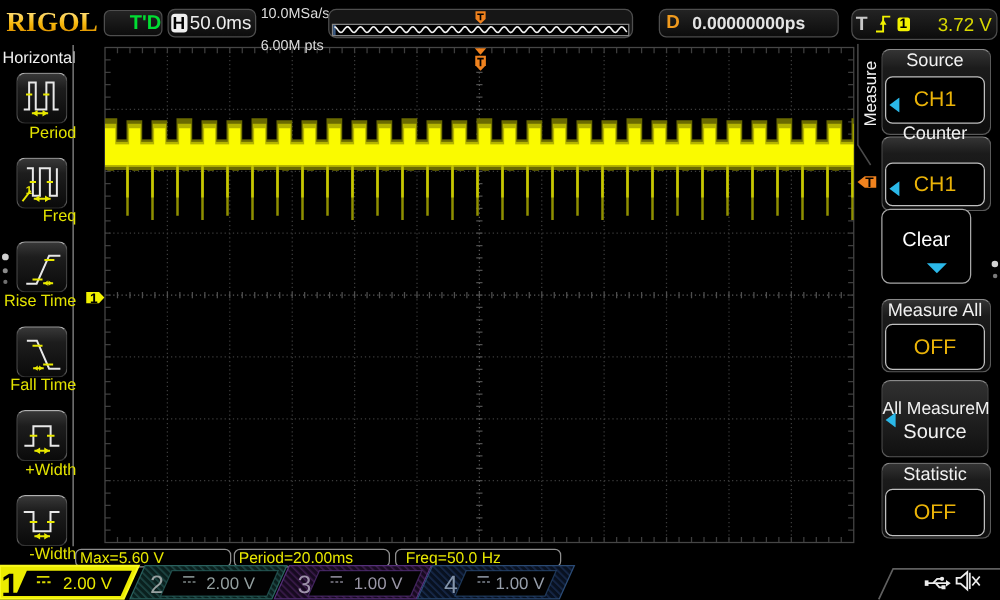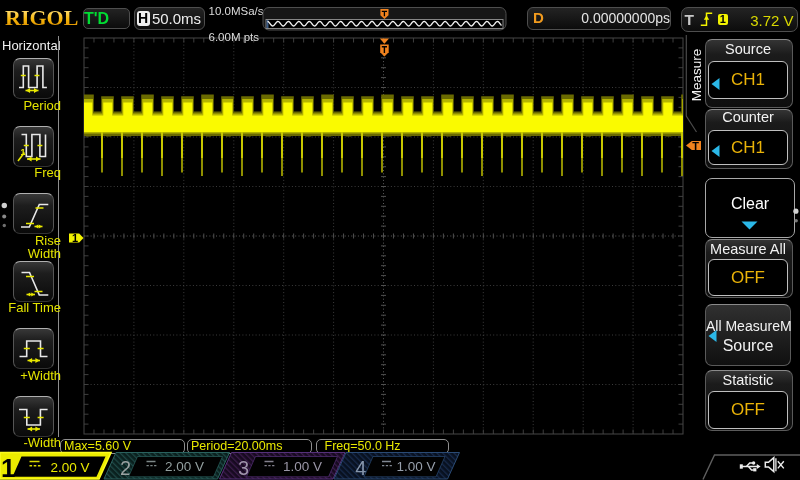--- a/index.html
+++ b/index.html
@@ -39,58 +39,58 @@
         <path d="M379.8 38.6 h9.2 l-4.6 5.2 z"></path>
         <path d="M380.2 44.6 h8.5 v7.6 l-4.25 4.4 l-4.25 -4.4 z"></path>
       </g>
       <path d="M381.8 46.8 h5.2 M384.4 46.8 V53" stroke="#000" stroke-width="1.4" fill="none"></path>
       <path d="M69 233.5 h10.2 l4.3 4.5 l-4.3 4.5 H69 z" fill="#f2f200"></path>
       <text x="75" y="242" font-size="11" font-weight="bold" fill="#000" text-anchor="middle">1</text>
       <path d="M701 141 h-9.2 l-5.8 4.5 l5.8 4.6 h9.2 z" fill="#f0821e"></path>
       <text x="695.5" y="149.5" font-size="11" font-weight="bold" fill="#000" text-anchor="middle">T</text>
     </svg>
 <div class="abs" style="left:5px;top:6px;width:76px;height:24px;font-family:'Liberation Serif',serif;font-weight:bold;font-size:22px;letter-spacing:0px;line-height:24px;background:linear-gradient(#ffdf7a 15%,#f7b70a 55%,#d98c00 90%);-webkit-background-clip:text;background-clip:text;color:transparent;">RIGOL</div>
-    <div class="box" style="left:83px;top:7.5px;width:45px;height:19.5px;border-radius:5px;text-align:left;line-height:19.5px;color:#0d3;font-size:16px;font-weight:bold;">T'D</div>
+    <div class="box" style="left:83px;top:7.5px;width:45px;height:19.5px;border-radius:5px;text-align:right;line-height:19.5px;color:#0d3;font-size:16px;font-weight:bold;">T'D</div>
     <div class="box" style="left:133.5px;top:7px;width:69.5px;height:21px;">
       <div class="abs" style="left:2px;top:2.6px;width:13px;height:15.5px;background:#efefef;border-radius:3px;color:#000;font-weight:bold;font-size:14px;text-align:center;line-height:15.5px;">H</div>
       <div class="abs" style="left:17px;top:0;width:50px;height:21px;color:#ededed;font-size:15px;text-align:center;line-height:21px;">50.0ms</div>
     </div>
     <div class="abs" style="left:208.5px;top:2.2px;width:70px;color:#dcdcdc;font-size:11.5px;line-height:10.3px;">
       <div style="height:10.4px;margin-top:4px;">10.0MSa/s</div>
       <div style="height:10px;margin-top:15px;">6.00M pts</div>
     </div>
     <svg class="abs" style="left:0;top:0" width="800" height="36" viewBox="0 0 800 36">
       <rect x="263" y="7.5" width="243" height="22.5" rx="6" fill="#161616" stroke="#4e4e4e"></rect>
       <rect x="266" y="19.5" width="237" height="9" fill="#000" stroke="#858585" stroke-width="1"></rect>
       <rect x="266.5" y="20" width="2" height="8" fill="#3c5c86"></rect>
       <polyline points="267.5,21.40 268.5,21.80 269.5,22.87 270.5,24.23 271.5,25.40 272.5,25.98 273.5,25.75 274.5,24.81 275.5,23.48 276.5,22.22 277.5,21.48 278.5,21.52 279.5,22.33 280.5,23.61 281.5,24.93 282.5,25.81 283.5,25.96 284.5,25.31 285.5,24.10 286.5,22.74 287.5,21.73 288.5,21.40 289.5,21.88 290.5,23.00 291.5,24.36 292.5,25.49 293.5,25.99 294.5,25.69 295.5,24.69 296.5,23.34 297.5,22.12 298.5,21.45 299.5,21.57 300.5,22.44 301.5,23.75 302.5,25.04 303.5,25.86 304.5,25.93 305.5,25.21 306.5,23.96 307.5,22.62 308.5,21.66 309.5,21.42 310.5,21.97 311.5,23.14 312.5,24.50 313.5,25.58 314.5,26.00 315.5,25.62 316.5,24.56 317.5,23.20 318.5,22.02 319.5,21.43 320.5,21.63 321.5,22.56 322.5,23.89 323.5,25.15 324.5,25.91 325.5,25.89 326.5,25.10 327.5,23.82 328.5,22.50 329.5,21.60 330.5,21.44 331.5,22.07 332.5,23.27 333.5,24.62 334.5,25.65 335.5,26.00 336.5,25.54 337.5,24.43 338.5,23.07 339.5,21.93 340.5,21.41 341.5,21.69 342.5,22.68 343.5,24.03 344.5,25.26 345.5,25.94 346.5,25.84 347.5,24.99 348.5,23.68 349.5,22.38 350.5,21.55 351.5,21.47 352.5,22.17 353.5,23.41 354.5,24.75 355.5,25.72 356.5,25.99 357.5,25.45 358.5,24.30 359.5,22.94 360.5,21.84 361.5,21.40 362.5,21.77 363.5,22.81 364.5,24.16 365.5,25.36 366.5,25.97 367.5,25.78 368.5,24.87 369.5,23.54 370.5,22.27 371.5,21.50 372.5,21.50 373.5,22.27 374.5,23.54 375.5,24.87 376.5,25.78 377.5,25.97 378.5,25.36 379.5,24.16 380.5,22.81 381.5,21.77 382.5,21.40 383.5,21.84 384.5,22.94 385.5,24.30 386.5,25.45 387.5,25.99 388.5,25.72 389.5,24.75 390.5,23.41 391.5,22.17 392.5,21.47 393.5,21.55 394.5,22.38 395.5,23.68 396.5,24.99 397.5,25.84 398.5,25.94 399.5,25.26 400.5,24.03 401.5,22.68 402.5,21.69 403.5,21.41 404.5,21.93 405.5,23.07 406.5,24.43 407.5,25.54 408.5,26.00 409.5,25.65 410.5,24.62 411.5,23.27 412.5,22.07 413.5,21.44 414.5,21.60 415.5,22.50 416.5,23.82 417.5,25.10 418.5,25.89 419.5,25.91 420.5,25.15 421.5,23.89 422.5,22.56 423.5,21.63 424.5,21.43 425.5,22.02 426.5,23.20 427.5,24.56 428.5,25.62 429.5,26.00 430.5,25.58 431.5,24.50 432.5,23.14 433.5,21.97 434.5,21.42 435.5,21.66 436.5,22.62 437.5,23.96 438.5,25.21 439.5,25.93 440.5,25.86 441.5,25.04 442.5,23.75 443.5,22.44 444.5,21.57 445.5,21.45 446.5,22.12 447.5,23.34 448.5,24.69 449.5,25.69 450.5,25.99 451.5,25.49 452.5,24.36 453.5,23.00 454.5,21.88 455.5,21.40 456.5,21.73 457.5,22.74 458.5,24.10 459.5,25.31 460.5,25.96 461.5,25.81 462.5,24.93 463.5,23.61 464.5,22.33 465.5,21.52 466.5,21.48 467.5,22.22 468.5,23.48 469.5,24.81 470.5,25.75 471.5,25.98 472.5,25.40 473.5,24.23 474.5,22.87 475.5,21.80 476.5,21.40 477.5,21.80 478.5,22.87 479.5,24.23 480.5,25.40 481.5,25.98 482.5,25.75 483.5,24.81 484.5,23.48 485.5,22.22 486.5,21.48 487.5,21.52 488.5,22.33 489.5,23.61 490.5,24.93 491.5,25.81 492.5,25.96 493.5,25.31 494.5,24.10 495.5,22.74 496.5,21.73 497.5,21.40 498.5,21.88 499.5,23.00 500.5,24.36 501.5,25.49" fill="none" stroke="#f2f2f2" stroke-width="1.3"></polyline>
       <path d="M380.4 9 h8.1 v6.2 l-4.05 3.8 l-4.05-3.8 z" fill="#f0821e"></path>
       <path d="M381.8 11.4 h5.2 M384.4 11.4 V16.2" stroke="#000" stroke-width="1.3" fill="none"></path>
     </svg>
     <div class="box" style="left:527px;top:7px;width:142px;height:20.5px;">
       <div class="abs" style="left:5px;top:0;color:#f09a1e;font-weight:bold;font-size:15px;line-height:20.5px;">D</div>
-      <div class="abs" style="left:0;top:0;width:100%;text-align:right;color:#e4e4e4;font-size:14px;line-height:21px;">0.00000000ps</div>
+      <div class="abs" style="left:0;top:0;width:100%;text-align:center;color:#e4e4e4;font-size:14px;line-height:21px;font-weight:bold;">0.00000000ps</div>
     </div>
     <div class="box" style="left:680.5px;top:7px;width:115px;height:22.5px;border-radius:7px;">
       <div class="abs" style="left:3px;top:3px;color:#c8c8c8;font-weight:bold;font-size:15.5px;">T</div>
       <svg class="abs" style="left:18px;top:4px" width="16" height="15" viewBox="0 0 16 15">
         <path d="M0.8 13.2 h5.7 V1.3 h5.7 M6.5 11 V7.5" stroke="#f2f200" stroke-width="1.5" fill="none"></path>
         <path d="M6.5 3.2 l-2.7 4.6 h5.4 z" fill="#f2f200"></path>
       </svg>
       <div class="abs" style="left:36px;top:5.5px;width:10.5px;height:11.5px;background:#f2f200;border-radius:2px;color:#000;font-weight:bold;font-size:11px;text-align:center;line-height:11.5px;">1</div>
       <div class="abs" style="left:56px;top:4px;width:56px;text-align:right;color:#d9d900;font-size:15px;">3.72&nbsp;V</div>
     </div>
 <div class="abs" style="left:2px;top:38px;width:56px;text-align:center;color:#f0f0f0;font-size:13px;">Horizontal</div>
     <div class="abs" style="left:58px;top:36px;width:1px;height:401px;background:#8e8e8e;"></div>
     <div class="abs" style="left:12.5px;top:58.0px;width:39px;height:39px;border-radius:7px;background:linear-gradient(#383838 0%,#1d1d1d 30%,#0a0a0a 100%);border-top:1px solid #b0b0b0;border-left:1px solid #555;border-right:1px solid #555;border-bottom:1px solid #333;"></div>
     <div class="ylab" style="left:0;top:98.5px;">Period</div>
     <div class="abs" style="left:12.5px;top:125.5px;width:39px;height:39px;border-radius:7px;background:linear-gradient(#383838 0%,#1d1d1d 30%,#0a0a0a 100%);border-top:1px solid #b0b0b0;border-left:1px solid #555;border-right:1px solid #555;border-bottom:1px solid #333;"></div>
     <div class="ylab" style="left:0;top:166.0px;">Freq</div>
     <div class="abs" style="left:12.5px;top:193.0px;width:39px;height:39px;border-radius:7px;background:linear-gradient(#383838 0%,#1d1d1d 30%,#0a0a0a 100%);border-top:1px solid #b0b0b0;border-left:1px solid #555;border-right:1px solid #555;border-bottom:1px solid #333;"></div>
-    <div class="ylab" style="left:0;top:233.5px;">Rise Width</div>
+    <div class="ylab" style="left:0;top:233.5px;">Rise Time</div>
     <div class="abs" style="left:12.5px;top:260.5px;width:39px;height:39px;border-radius:7px;background:linear-gradient(#383838 0%,#1d1d1d 30%,#0a0a0a 100%);border-top:1px solid #b0b0b0;border-left:1px solid #555;border-right:1px solid #555;border-bottom:1px solid #333;"></div>
     <div class="ylab" style="left:0;top:301.0px;">Fall Time</div>
     <div class="abs" style="left:12.5px;top:328.0px;width:39px;height:39px;border-radius:7px;background:linear-gradient(#383838 0%,#1d1d1d 30%,#0a0a0a 100%);border-top:1px solid #b0b0b0;border-left:1px solid #555;border-right:1px solid #555;border-bottom:1px solid #333;"></div>
     <div class="ylab" style="left:0;top:368.5px;">+Width</div>
     <div class="abs" style="left:12.5px;top:395.5px;width:39px;height:39px;border-radius:7px;background:linear-gradient(#383838 0%,#1d1d1d 30%,#0a0a0a 100%);border-top:1px solid #b0b0b0;border-left:1px solid #555;border-right:1px solid #555;border-bottom:1px solid #333;"></div>
     <div class="ylab" style="left:0;top:436.0px;">-Width</div>
     <svg class="abs" style="left:12.5px;top:58px" width="39" height="39" viewBox="0 0 39 39">
       <path d="M6 29.5 h4.3 V8 h5.3 V29.5 h8.5 V8 h5.8 V29.5 h4" stroke="#e8e8e8" stroke-width="1.6" fill="none"></path>
       <path d="M7.8 17.5 h5 M21.5 17.5 h5" stroke="#e8e800" stroke-width="1.6" fill="none"></path>
       <path d="M12.5 32.5 h13" stroke="#e8e800" stroke-width="1.6" fill="none"></path>
@@ -139,26 +139,26 @@
     <div class="abs" style="left:689px;top:47px;width:15px;height:56px;">
       <div style="transform:rotate(-90deg) translate(-56px,0);transform-origin:0 0;width:56px;height:15px;color:#f2f2f2;font-size:13.5px;text-align:center;">Measure</div>
     </div>
     <div class="mbox" style="top:39px;height:66.5px;"></div>
     <div class="mlab" style="left:705px;top:41px;">Source</div>
     <div class="mbtn" style="top:60.5px;height:36.5px;font-size:17px;line-height:36.5px;">CH1</div>
     <svg class="abs" style="left:710.5px;top:78px" width="9" height="12" viewBox="0 0 9 12">
       <path d="M8.5 0 V12 L0.5 6 z" fill="#2bb8e8"></path>
     </svg>
     <div class="mbox" style="top:108.5px;height:58px;"></div>
-    <div class="mlab" style="left:705px;top:109px;">Counter</div>
+    <div class="mlab" style="left:705px;top:99px;">Counter</div>
     <div class="mbtn" style="top:129.5px;height:33px;font-size:17px;line-height:33px;">CH1</div>
     <svg class="abs" style="left:710.5px;top:144.5px" width="9" height="12" viewBox="0 0 9 12">
       <path d="M8.5 0 V12 L0.5 6 z" fill="#2bb8e8"></path>
     </svg>
-    <div class="abs" style="left:705px;top:178px;width:90px;height:60px;background:#000;border:1.5px solid #a8a8a8;border-radius:7px;box-sizing:border-box;">
+    <div class="abs" style="left:705px;top:167px;width:72px;height:60px;background:#000;border:1.5px solid #a8a8a8;border-radius:7px;box-sizing:border-box;">
       <div style="text-align:center;color:#fff;font-size:16px;margin-top:16px;">Clear</div>
       <svg style="position:absolute;left:35px;top:42px" width="17" height="9" viewBox="0 0 17 9">
         <path d="M0.5 0.5 h16 L8.5 8.5 z" fill="#2bb8e8"></path>
       </svg>
     </div>
     <div class="mbox" style="top:238.5px;height:57.5px;"></div>
     <div class="mlab" style="left:705px;top:240.5px;">Measure All</div>
     <div class="mbtn" style="top:258.5px;height:35px;font-size:17px;line-height:35px;">OFF</div>
     <div class="abs" style="left:705px;top:303.5px;width:86px;height:62px;background:linear-gradient(#303030,#101010);border:1px solid #5a5a5a;border-top-color:#8a8a8a;border-radius:7px;box-sizing:border-box;">
       <div style="text-align:center;color:#f2f2f2;font-size:14px;margin-top:13px;white-space:nowrap;">All MeasureM</div>

